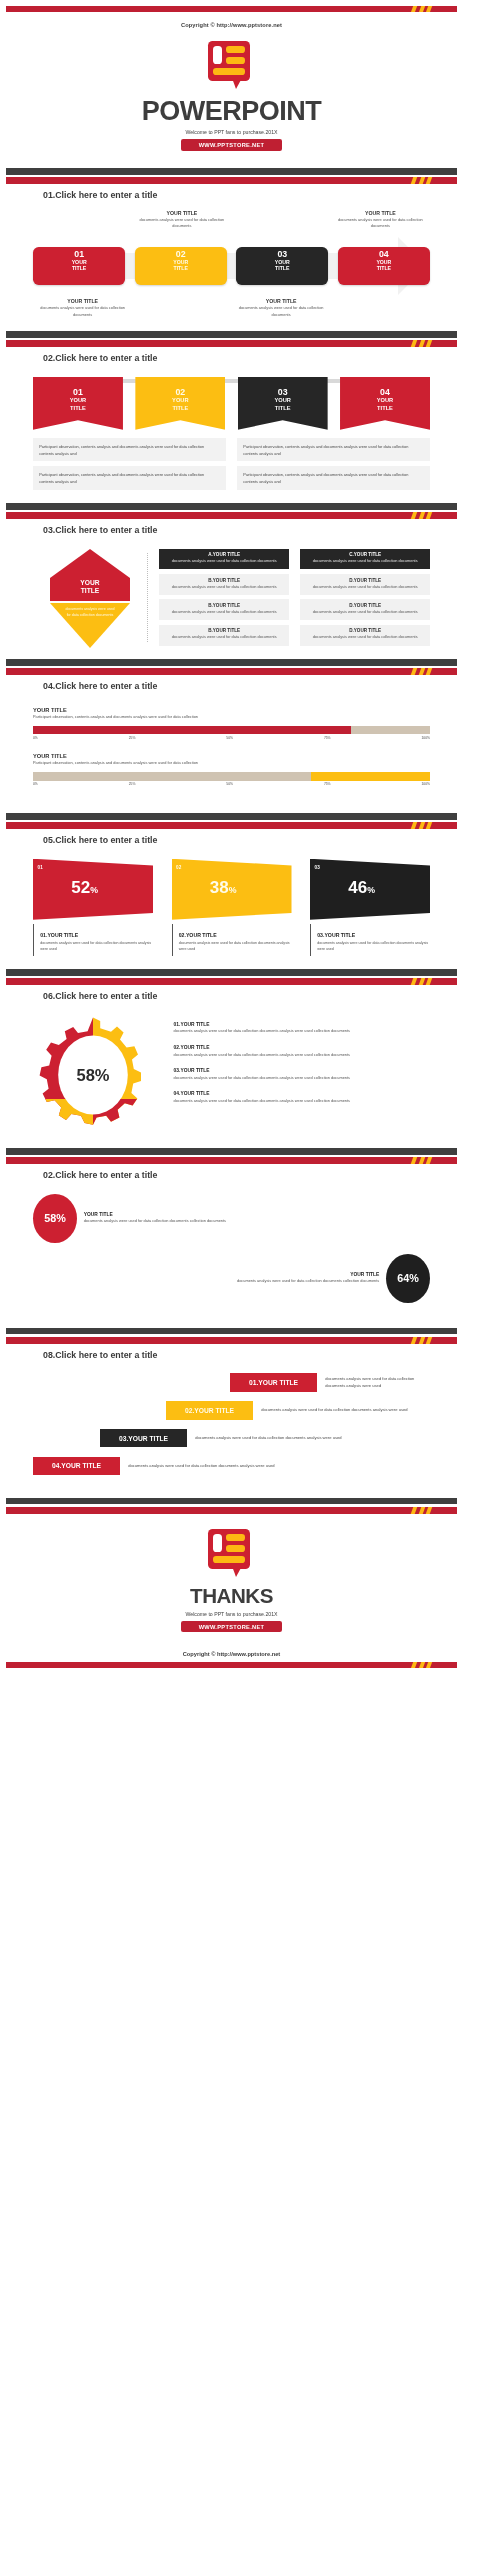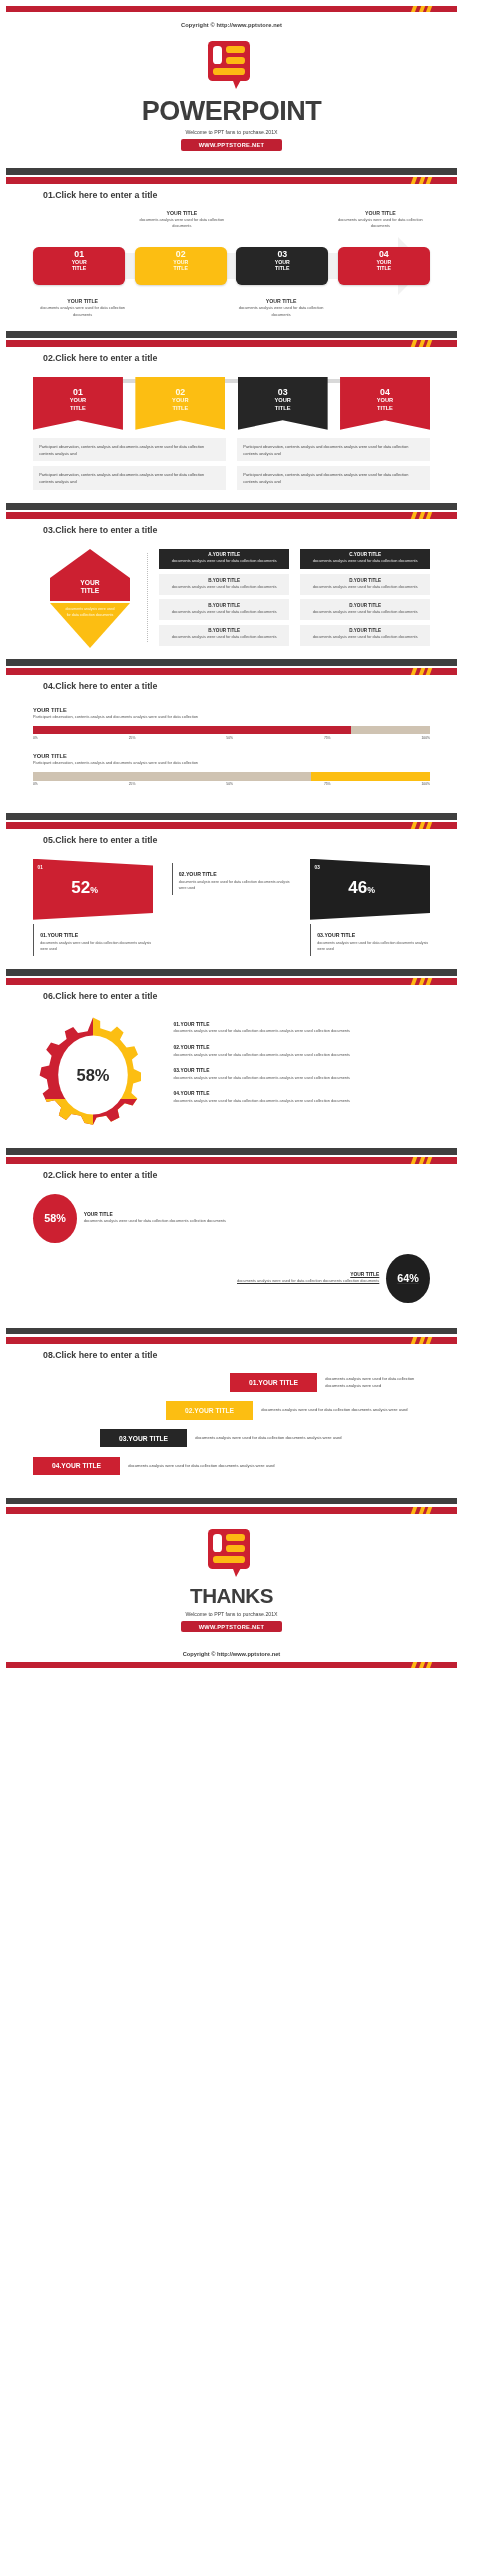--- a/index.html
+++ b/index.html
@@ -229,21 +229,21 @@
   }
   .s6 .list { flex: 1; padding-top: 7.2px; }
   .s6 .item { margin-bottom: 9.8px; }
   .s6 .item .t { font-size: 4.9px; font-weight: bold; color: #232323; }
   .s6 .item .d { font-size: 3.9px; color: #555; line-height: 1.75; margin-top: 1.5px; }
 
   
   .s7 { margin-top: 13.4px; }
   .s7 .row { display: flex; gap: 15.5px; margin-bottom: 11.3px; }
   .s7 .unit { flex: 1; display: flex; align-items: center; gap: 6.7px; }
-  .s7 .unit.rev { flex-direction: row-reverse; text-align: right; text-decoration: underline; }
+  .s7 .unit.rev { flex-direction: row-reverse; text-align: right; }
   .circle {
     width: 44px; height: 49px; border-radius: 50%; flex: none;
     display: flex; align-items: center; justify-content: center;
     color: #fff; font-size: 10.8px; font-weight: bold;
   }
   .circle.cc-red { background: #cc2031; }
   .circle.cc-yel { background: #fcbe12; color: #fffbe8; }
   .circle.cc-blk { background: #1f1f1f; }
   .s7 .txt .t { font-size: 4.9px; font-weight: bold; color: #232323; }
   .s7 .txt .d { font-size: 3.9px; color: #555; line-height: 1.75; margin-top: 1.5px; }
@@ -553,20 +553,24 @@
         <div class="trap">
           <span class="idx">01</span>
           <div class="pct"><span>52</span><small>%</small></div>
         </div>
         <div class="cap">
           <div class="t">01.YOUR TITLE</div>
           <div class="d">documents analysis were used for data collection documents analysis were used</div>
         </div>
       </div>
       <div class="col">
+        <div class="trap t-yel">
+          <span class="idx">02</span>
+          <div class="pct"><span>38</span><small>%</small></div>
+        </div>
         <div class="cap">
           <div class="t">02.YOUR TITLE</div>
           <div class="d">documents analysis were used for data collection documents analysis were used</div>
         </div>
       </div>
       <div class="col">
         <div class="trap t-blk">
           <span class="idx">03</span>
           <div class="pct"><span>46</span><small>%</small></div>
         </div>

